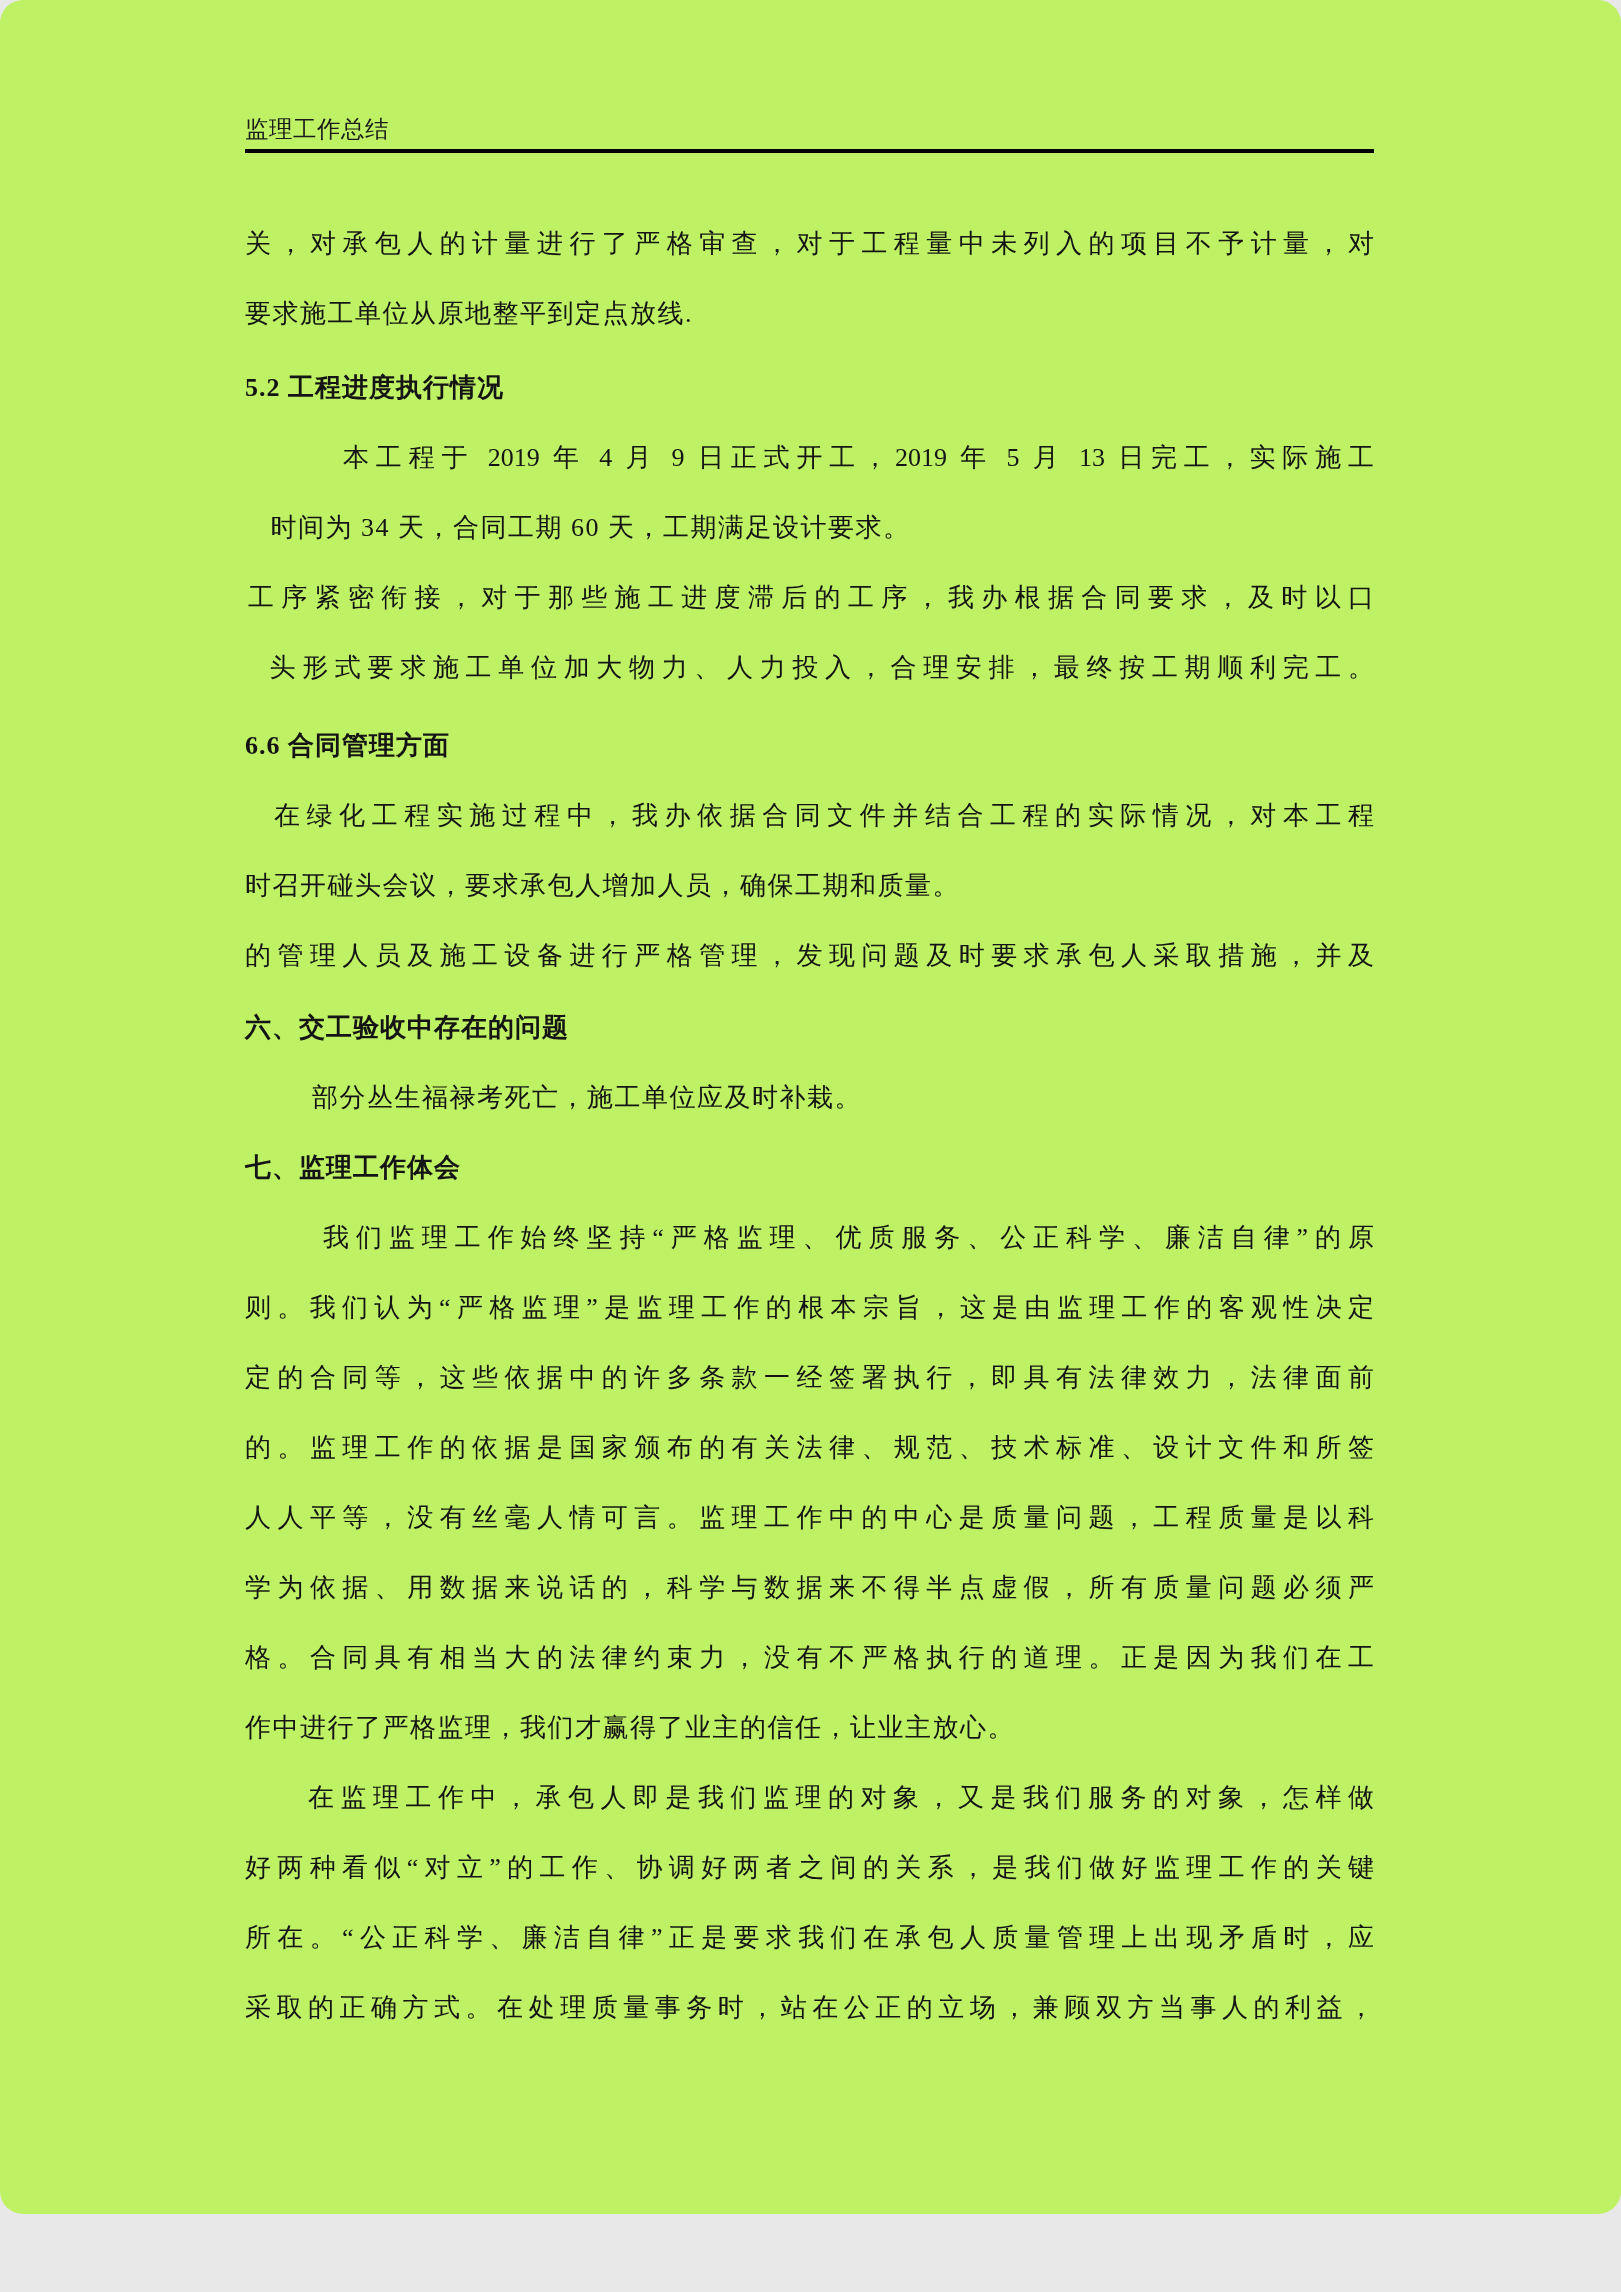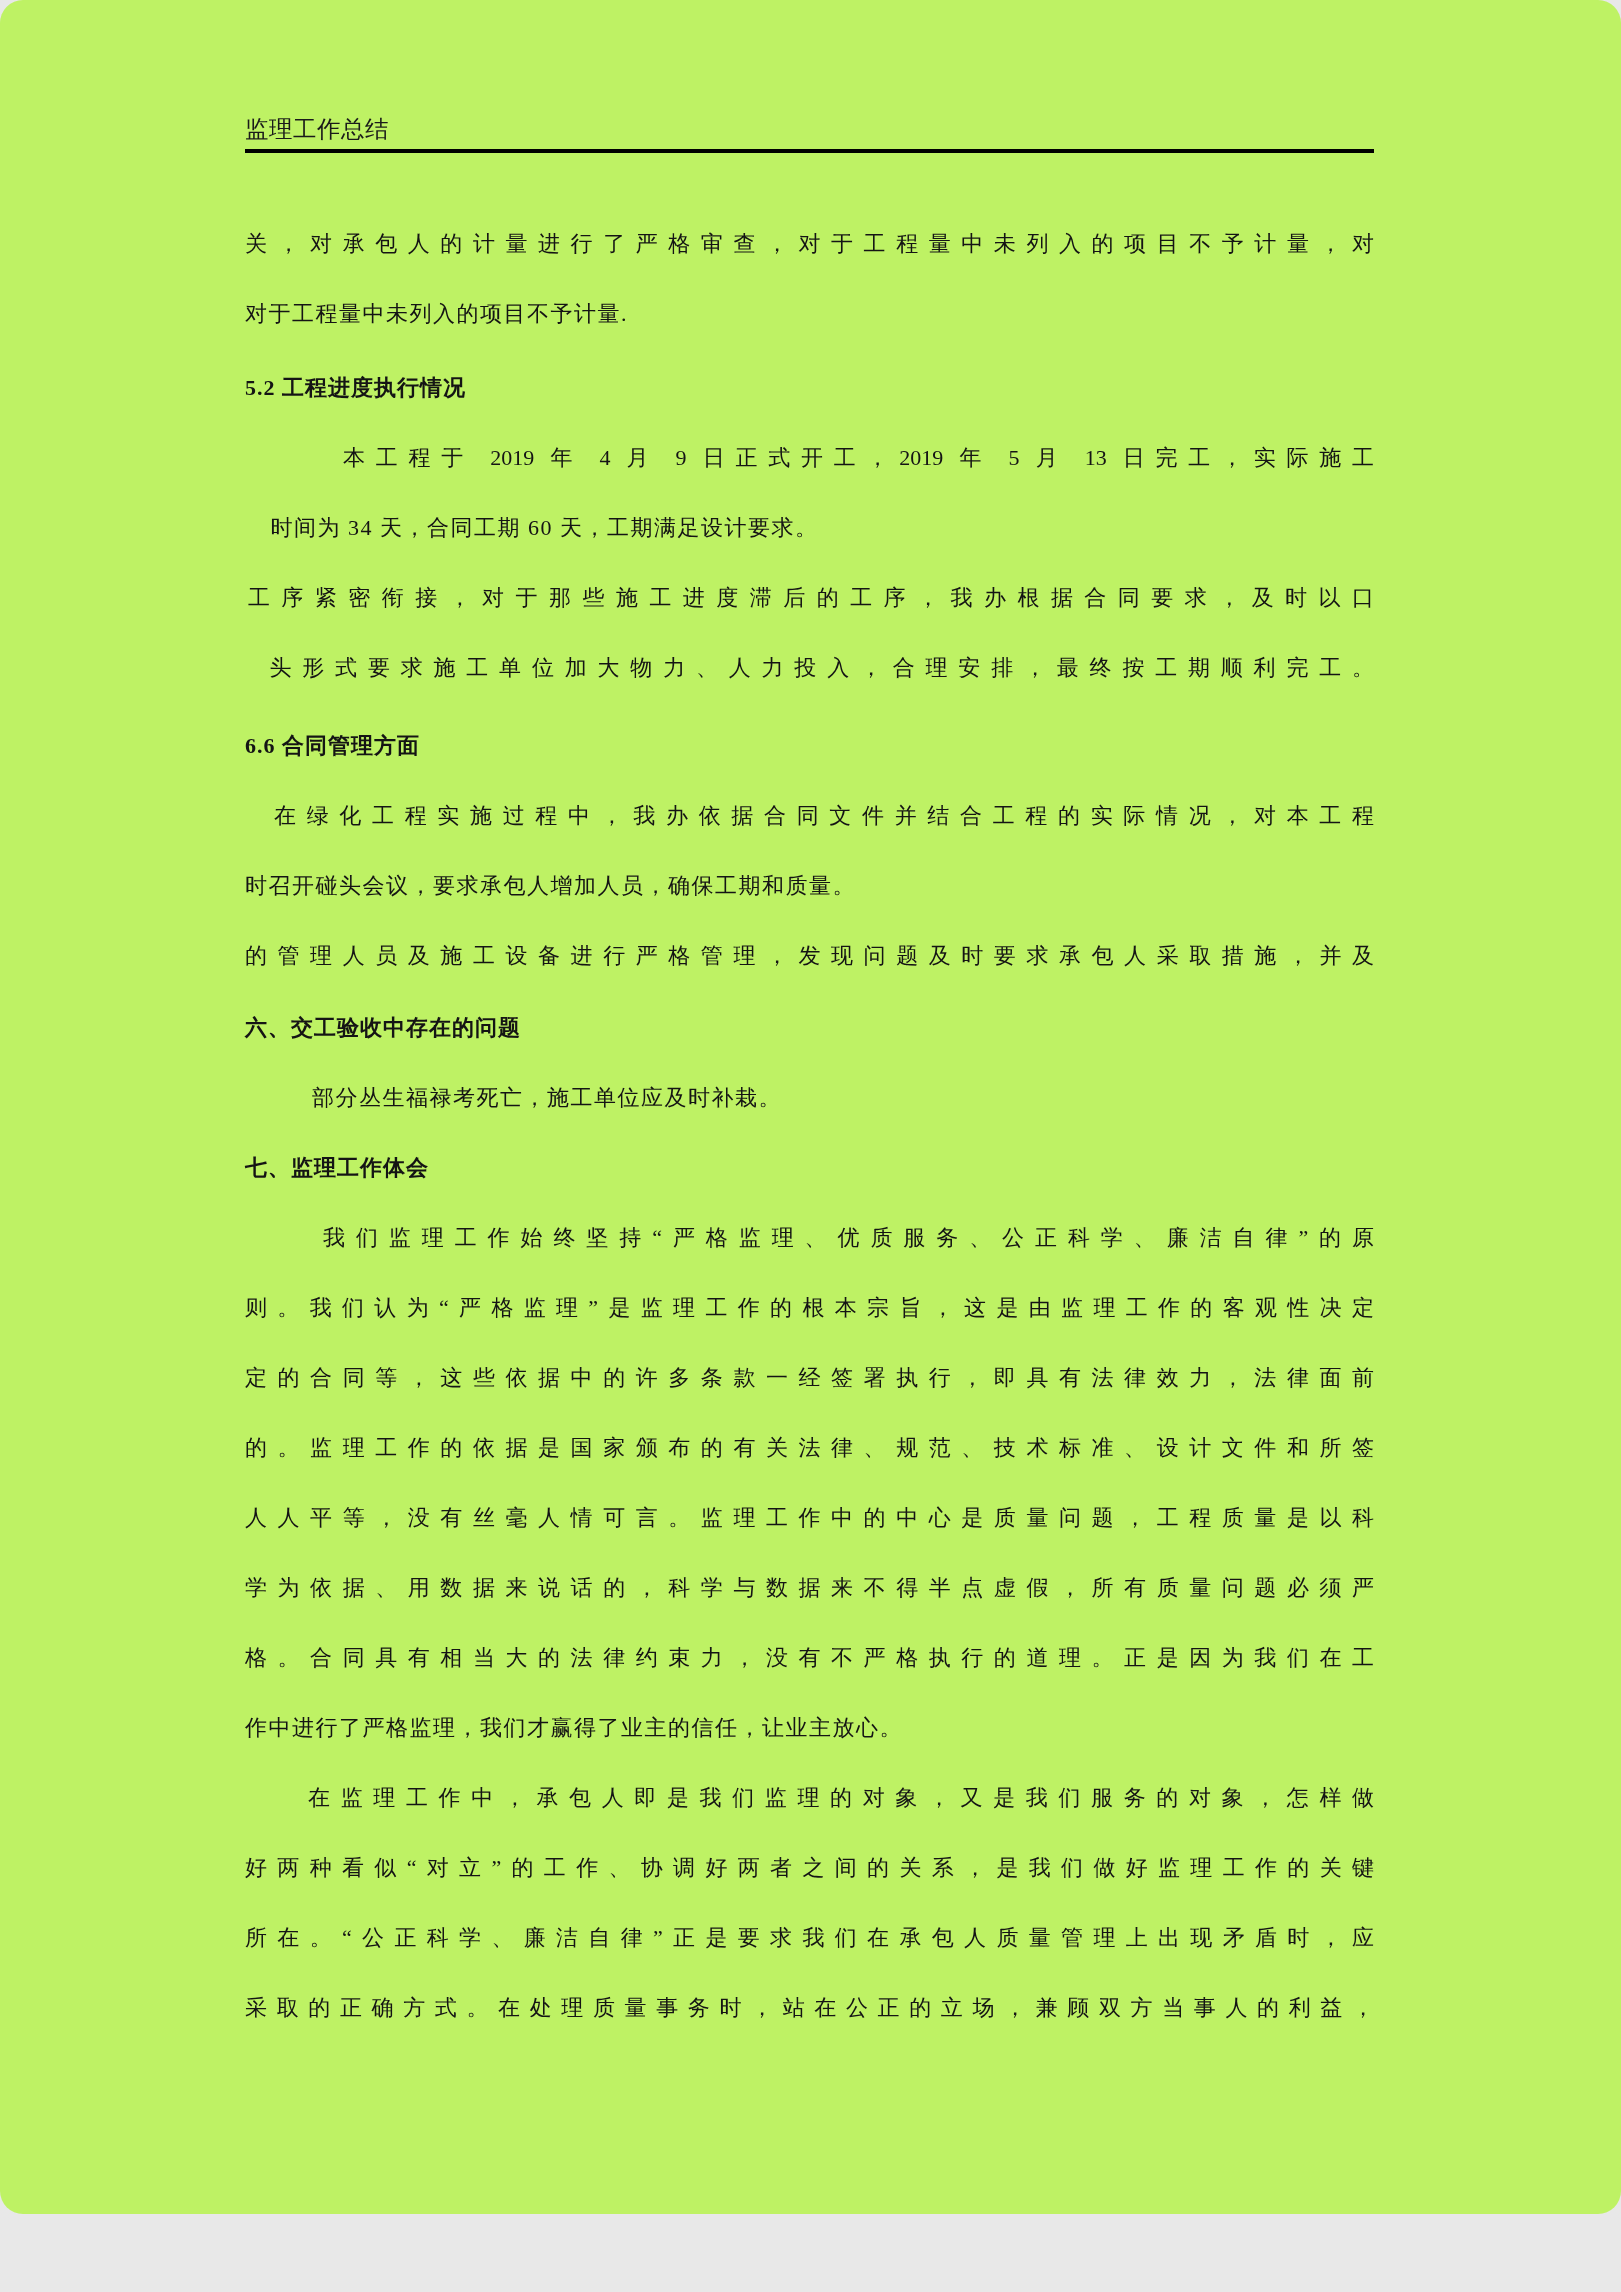--- a/index.html
+++ b/index.html
@@ -32,21 +32,21 @@
     top: 149px;
     width: 1129px;
     height: 3.9px;
     background: #000000;
   }
   .content {
     position: absolute;
     left: 245px;
     top: 209px;
     width: 1129px;
-    font-size: 22px;
+    font-size: 26px;
   }
   .ln {
     height: 70px;
     line-height: 70px;
     text-align: justify;
     text-align-last: justify;
     white-space: normal;
   }
   .last {
     text-align-last: left;
@@ -71,21 +71,21 @@
   .p103 { padding-left: 101px; }
 </style>
 </head>
 <body>
 
 <div class="page">
   <div class="hdr-title">监理工作总结</div>
   <div class="hdr-rule"></div>
   <div class="content">
     <div class="ln j">关，对承包人的计量进行了严格审查，对于工程量中未列入的项目不予计量，对</div>
-    <div class="ln last">对于工程量中未列入的项目不予计量.</div>
+    <div class="ln last">要求施工单位从原地整平到定点放线.</div>
     <div class="ln h m4">5.2 工程进度执行情况</div>
     <div class="ln j p100">本工程于 2019 年 4 月 9 日正式开工，2019 年 5 月 13 日完工，实际施工</div>
     <div class="ln last p26">时间为 34 天，合同工期 60 天，工期满足设计要求。</div>
     <div class="ln j p3">工序紧密衔接，对于那些施工进度滞后的工序，我办根据合同要求，及时以口</div>
     <div class="ln j p25">头形式要求施工单位加大物力、人力投入，合理安排，最终按工期顺利完工。</div>
     <div class="ln h m8">6.6 合同管理方面</div>
     <div class="ln j p30">在绿化工程实施过程中，我办依据合同文件并结合工程的实际情况，对本工程</div>
     <div class="ln last">时召开碰头会议，要求承包人增加人员，确保工期和质量。</div>
     <div class="ln j">的管理人员及施工设备进行严格管理，发现问题及时要求承包人采取措施，并及</div>
     <div class="ln h m2">六、交工验收中存在的问题</div>

